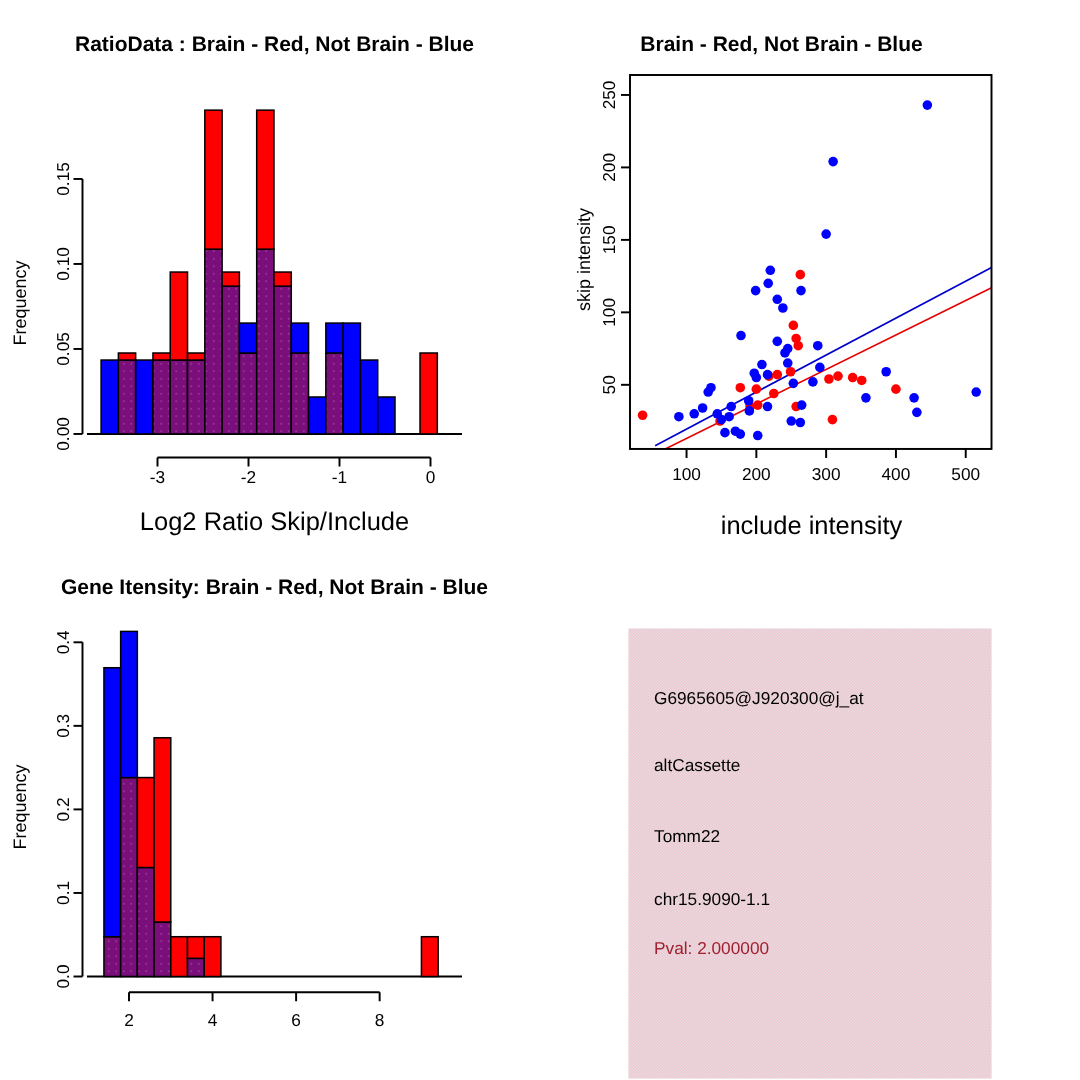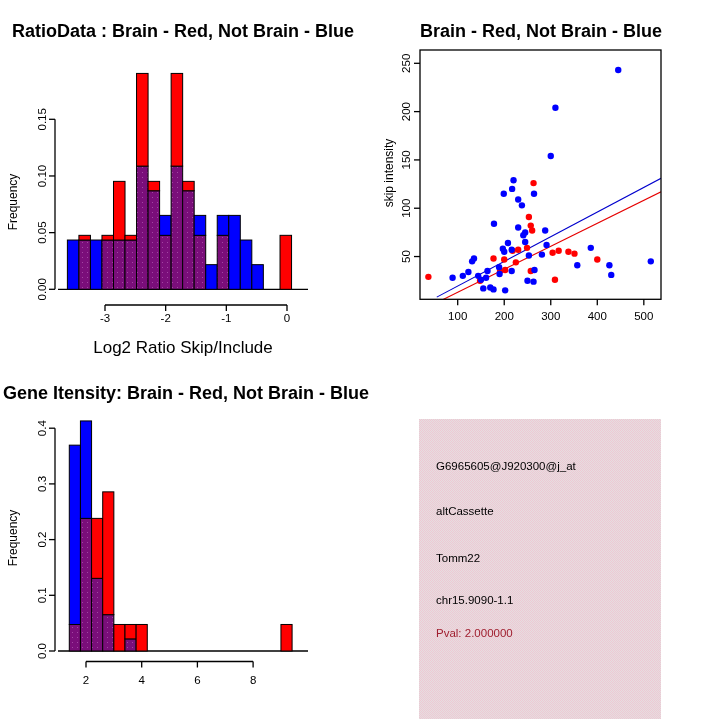--- a/index.html
+++ b/index.html
@@ -1,19 +1,19 @@
 <!DOCTYPE html>
 <html><head>
 <meta charset="utf-8">
 <style>
   html,body{margin:0;padding:0;background:#ffffff;}
   #canvas{position:relative;width:720px;height:720px;background:#ffffff;overflow:hidden;
           font-family:"Liberation Sans","DejaVu Sans",sans-serif;color:#000;}
   #plots{position:absolute;left:0;top:0;}
-  .t{position:absolute;font-weight:bold;font-size:18px;text-align:center;line-height:1;white-space:nowrap;}
+  .t{position:absolute;font-weight:bold;font-size:14px;text-align:center;line-height:1;white-space:nowrap;}
   .xl{position:absolute;font-size:17px;text-align:center;line-height:1;white-space:nowrap;}
   .yl{position:absolute;font-size:12px;text-align:center;line-height:1;white-space:nowrap;
       width:200px;transform:rotate(-90deg);}
   #info-panel{position:absolute;left:419px;top:419px;width:242px;height:300px;
       background-color:#edc9d3;
       background-image:linear-gradient(45deg, rgba(228,228,228,.75) 25%, transparent 25%, transparent 75%, rgba(228,228,228,.75) 75%),
                        linear-gradient(45deg, rgba(228,228,228,.75) 25%, transparent 25%, transparent 75%, rgba(228,228,228,.75) 75%);
       background-size:2px 2px;background-position:0 0,1px 1px;}
   .il{position:absolute;left:17px;font-size:11.5px;line-height:1;white-space:nowrap;}
   .pv{color:#a02030;}
@@ -200,24 +200,25 @@
       <text x="410" y="208.22999999999996" font-size="11.5" text-anchor="middle" font-family="&quot;Liberation Sans&quot;,&quot;DejaVu Sans&quot;,sans-serif" fill="#000" transform="rotate(-90 410 208.22999999999996)">100</text>
       <line x1="414" y1="159.92" x2="420" y2="159.92" stroke="#000" stroke-width="1.3"></line>
       <text x="410" y="159.92" font-size="11.5" text-anchor="middle" font-family="&quot;Liberation Sans&quot;,&quot;DejaVu Sans&quot;,sans-serif" fill="#000" transform="rotate(-90 410 159.92)">150</text>
       <line x1="414" y1="111.60999999999999" x2="420" y2="111.60999999999999" stroke="#000" stroke-width="1.3"></line>
       <text x="410" y="111.60999999999999" font-size="11.5" text-anchor="middle" font-family="&quot;Liberation Sans&quot;,&quot;DejaVu Sans&quot;,sans-serif" fill="#000" transform="rotate(-90 410 111.60999999999999)">200</text>
       <line x1="414" y1="63.3" x2="420" y2="63.3" stroke="#000" stroke-width="1.3"></line>
       <text x="410" y="63.3" font-size="11.5" text-anchor="middle" font-family="&quot;Liberation Sans&quot;,&quot;DejaVu Sans&quot;,sans-serif" fill="#000" transform="rotate(-90 410 63.3)">250</text>
     </svg>
 
   <div class="t" style="left:6px;top:22px;width:354px;">RatioData : Brain - Red, Not Brain - Blue</div>
-  <div class="t" style="left:366px;top:22px;width:350px;text-align:center;">Brain - Red, Not Brain - Blue</div>
+  <div class="t" style="left:346px;top:22px;width:350px;text-align:center;">Brain - Red, Not Brain - Blue</div>
   <div class="t" style="left:3px;top:384px;width:360px;">Gene Itensity: Brain - Red, Not Brain - Blue</div>
 
   <div class="xl" style="left:6px;top:339px;width:354px;">Log2 Ratio Skip/Include</div>
+  <div class="xl" style="left:366px;top:342px;width:350px;">include intensity</div>
 
   <div class="yl" style="left:-87px;top:196px;">Frequency</div>
   <div class="yl" style="left:289px;top:167px;">skip intensity</div>
   <div class="yl" style="left:-87px;top:532px;">Frequency</div>
 
   <div id="info-panel">
     <div class="il" style="top:461px;margin-top:-419px;">G6965605@J920300@j_at</div>
     <div class="il" style="top:506px;margin-top:-419px;">altCassette</div>
     <div class="il" style="top:553px;margin-top:-419px;">Tomm22</div>
     <div class="il" style="top:595px;margin-top:-419px;">chr15.9090-1.1</div>

